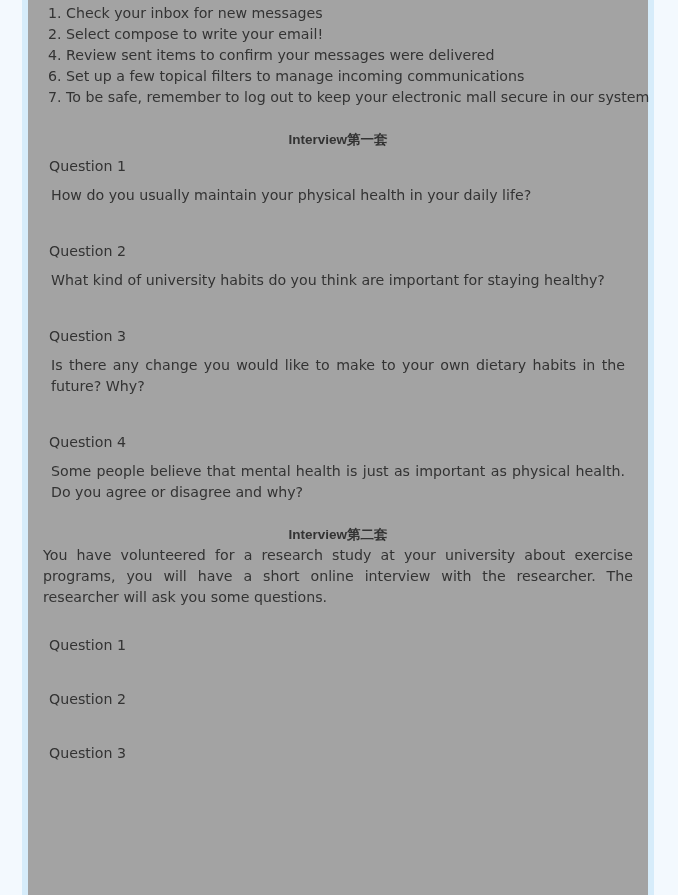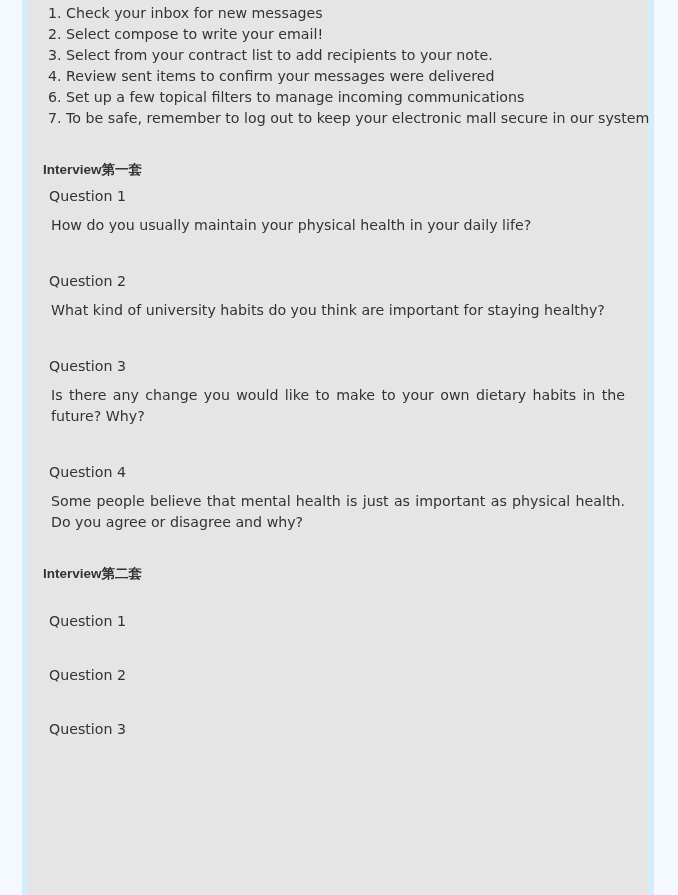--- a/index.html
+++ b/index.html
@@ -8,49 +8,48 @@
     background:#f3f9fe;
     font-family:"DejaVu Sans", sans-serif;
     color:#333333;
   }
   .frame {
     position:absolute; left:22px; top:0; width:632px; height:895px;
     background:#d6ecfa;
   }
   .content {
     position:absolute; left:28px; top:0; width:620px; height:895px;
-    background:#e5e5e5;
+    background:#a3a3a3;
   }
   .inner {
     position:absolute; left:15px; top:3px; width:590px;
     font-size:14.2px; line-height:21px;
   }
   .steps { margin:0; padding:0; list-style:none; }
   .steps li { margin:0; padding-left:5px; white-space:nowrap; }
   .heading {
-    font-weight:bold; font-size:13.5px;
-    margin-top:30px; color:#333;
+    text-align:center; font-weight:bold; font-size:13.5px;
+    margin-top:21px; color:#333;
     font-family:"Liberation Sans", sans-serif;
   }
   .qlabel { margin:6px; }
   .qtext { margin:8px; text-align:justify; }
   .gap { height:21px; }
   .intro { margin:0; text-align:justify; }
 </style>
 </head>
 <body>
 
 <div class="frame"></div>
 <div class="content">
   <div class="inner">
 
     <ul class="steps">
       <li>1. Check your inbox for new messages</li>
       <li>2. Select compose to write your email!</li>
-      <li>3. Select from your contract list to add recipients to your note.</li>
       <li>4. Review sent items to confirm your messages were delivered</li>
       <li>6. Set up a few topical filters to manage incoming communications</li>
       <li>7. To be safe, remember to log out to keep your electronic mall secure in our system</li>
     </ul>
 
     <div class="heading">Interview第一套</div>
     <div>
       <p class="qlabel">Question 1</p>
       <p class="qtext">How do you usually maintain your physical health in your daily life?</p>
       <div class="gap"></div>
@@ -59,20 +58,21 @@
       <div class="gap"></div>
       <p class="qlabel">Question 3</p>
       <p class="qtext">Is there any change you would like to make to your own dietary habits in the future? Why?</p>
       <div class="gap"></div>
       <p class="qlabel">Question 4</p>
       <p class="qtext">Some people believe that mental health is just as important as physical health. Do you agree or disagree and why?</p>
     </div>
 
     <div class="heading">Interview第二套</div>
     <div>
+      <p class="intro">You have volunteered for a research study at your university about exercise programs, you will have a short online interview with the researcher. The researcher will ask you some questions.</p>
       <div class="gap"></div>
       <p class="qlabel">Question 1</p>
       <div class="gap"></div>
       <p class="qlabel">Question 2</p>
       <div class="gap"></div>
       <p class="qlabel">Question 3</p>
     </div>
 
   </div>
 </div>

